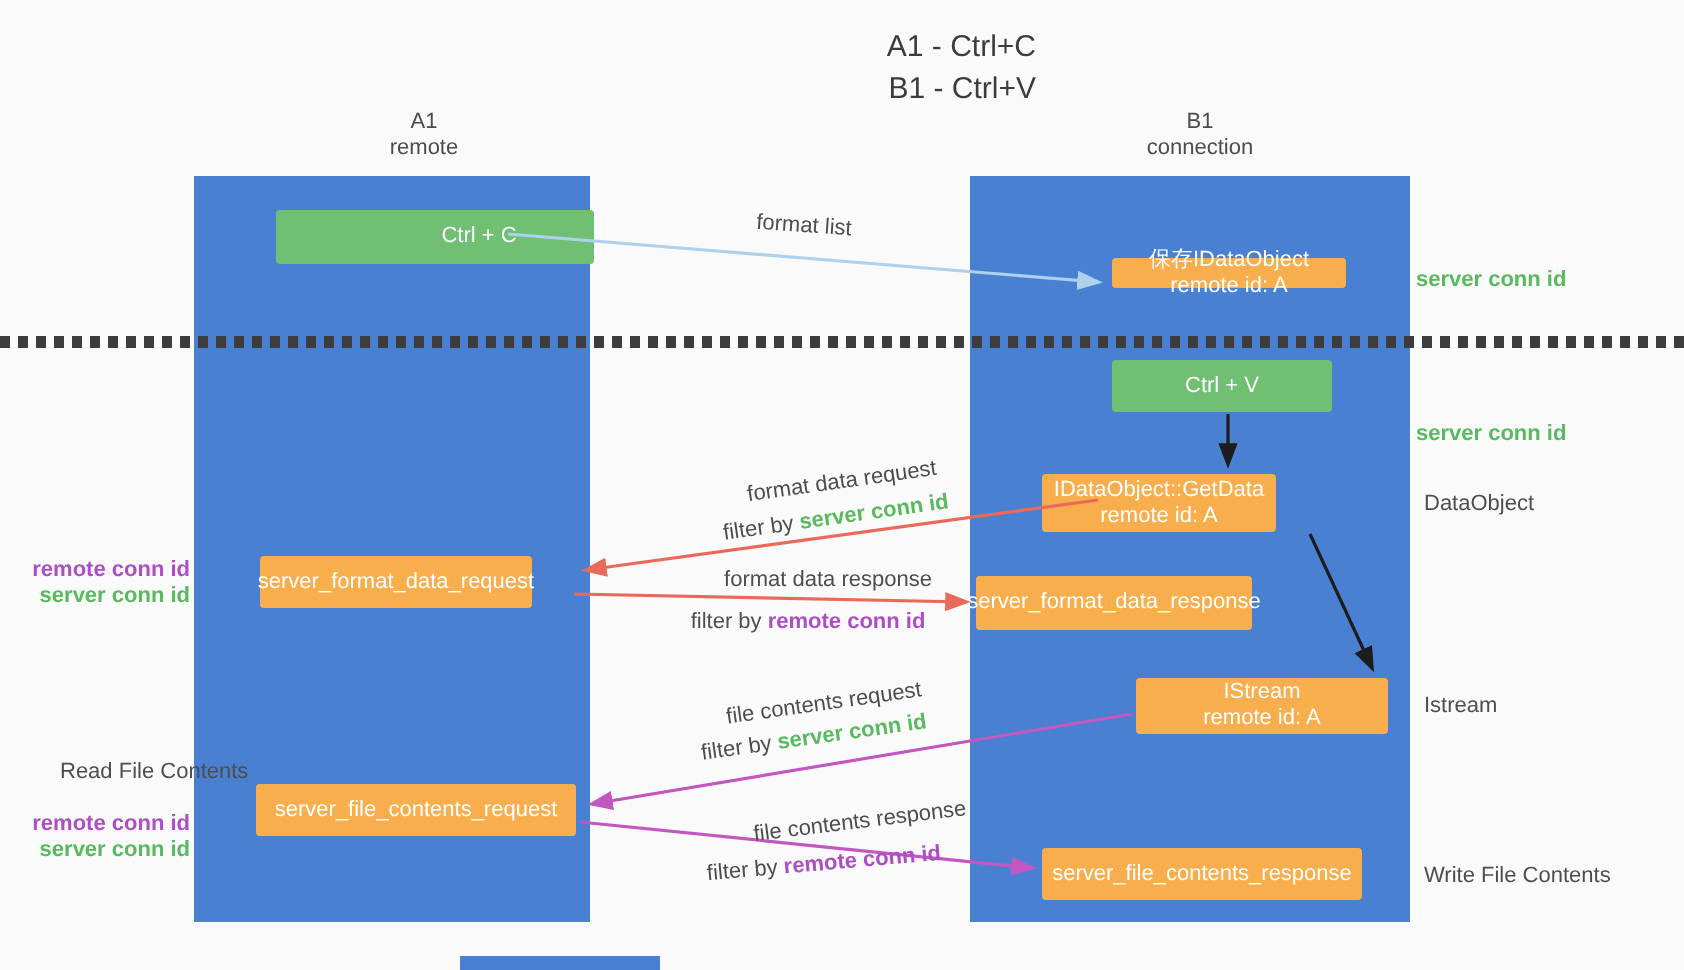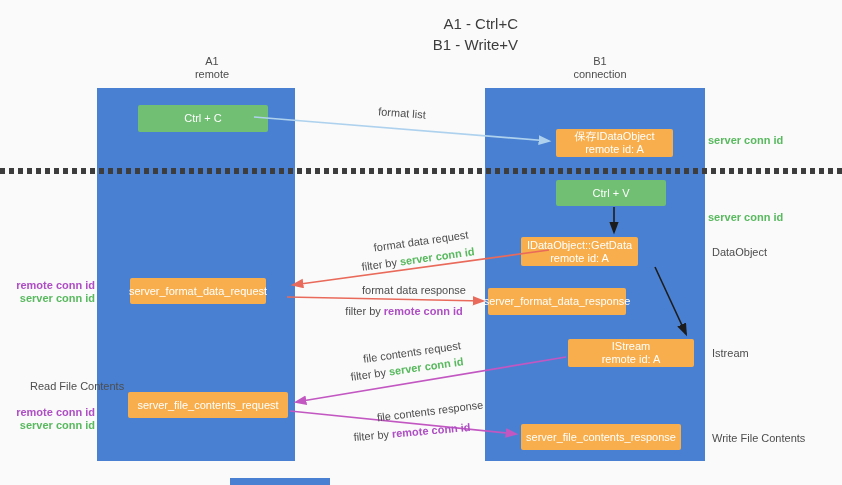--- a/index.html
+++ b/index.html
@@ -42,42 +42,42 @@
   svg.overlay { position:absolute; left:0; top:0; pointer-events:none; }
   .bottom-bar { left:230px; top:478px; width:100px; height:7px; background:#4a80d2; }
 </style>
 </head>
 <body>
 
 <div class="stage">
 
   <div class="abs title">
     <div>A1 - Ctrl+C</div>
-    <div>B1 - Write+V</div>
+    <div>B1 - Ctrl+V</div>
   </div>
 
   <div class="abs lane-header" style="left:152px;top:55px;width:120px;">
     <div>A1</div>
     <div>remote</div>
   </div>
   <div class="abs lane-header" style="left:540px;top:55px;width:120px;">
     <div>B1</div>
     <div>connection</div>
   </div>
 
   <div class="abs lane" style="left:97px;top:88px;width:198px;height:373px;"></div>
   <div class="abs lane" style="left:485px;top:88px;width:220px;height:373px;"></div>
 
   <div class="abs dotted"></div>
 
-  <div class="abs node green-node" style="left:138px;top:105px;width:130px;height:27px;">
+  <div class="abs node green-node" style="left:138px;top:105px;width:115px;height:27px;padding-left:44px;">
     <span>Ctrl + C</span>
   </div>
 
-  <div class="abs node orange-node" style="left:556px;top:129px;width:117px;height:28px;">
+  <div class="abs node orange-node" style="left:556px;top:129px;width:117px;height:15px;">
     <span>保存IDataObject</span>
     <span>remote id: A</span>
   </div>
 
   <div class="abs node green-node" style="left:556px;top:180px;width:110px;height:26px;">
     <span>Ctrl + V</span>
   </div>
 
   <div class="abs node orange-node" style="left:521px;top:237px;width:117px;height:29px;">
     <span>IDataObject::GetData</span>

